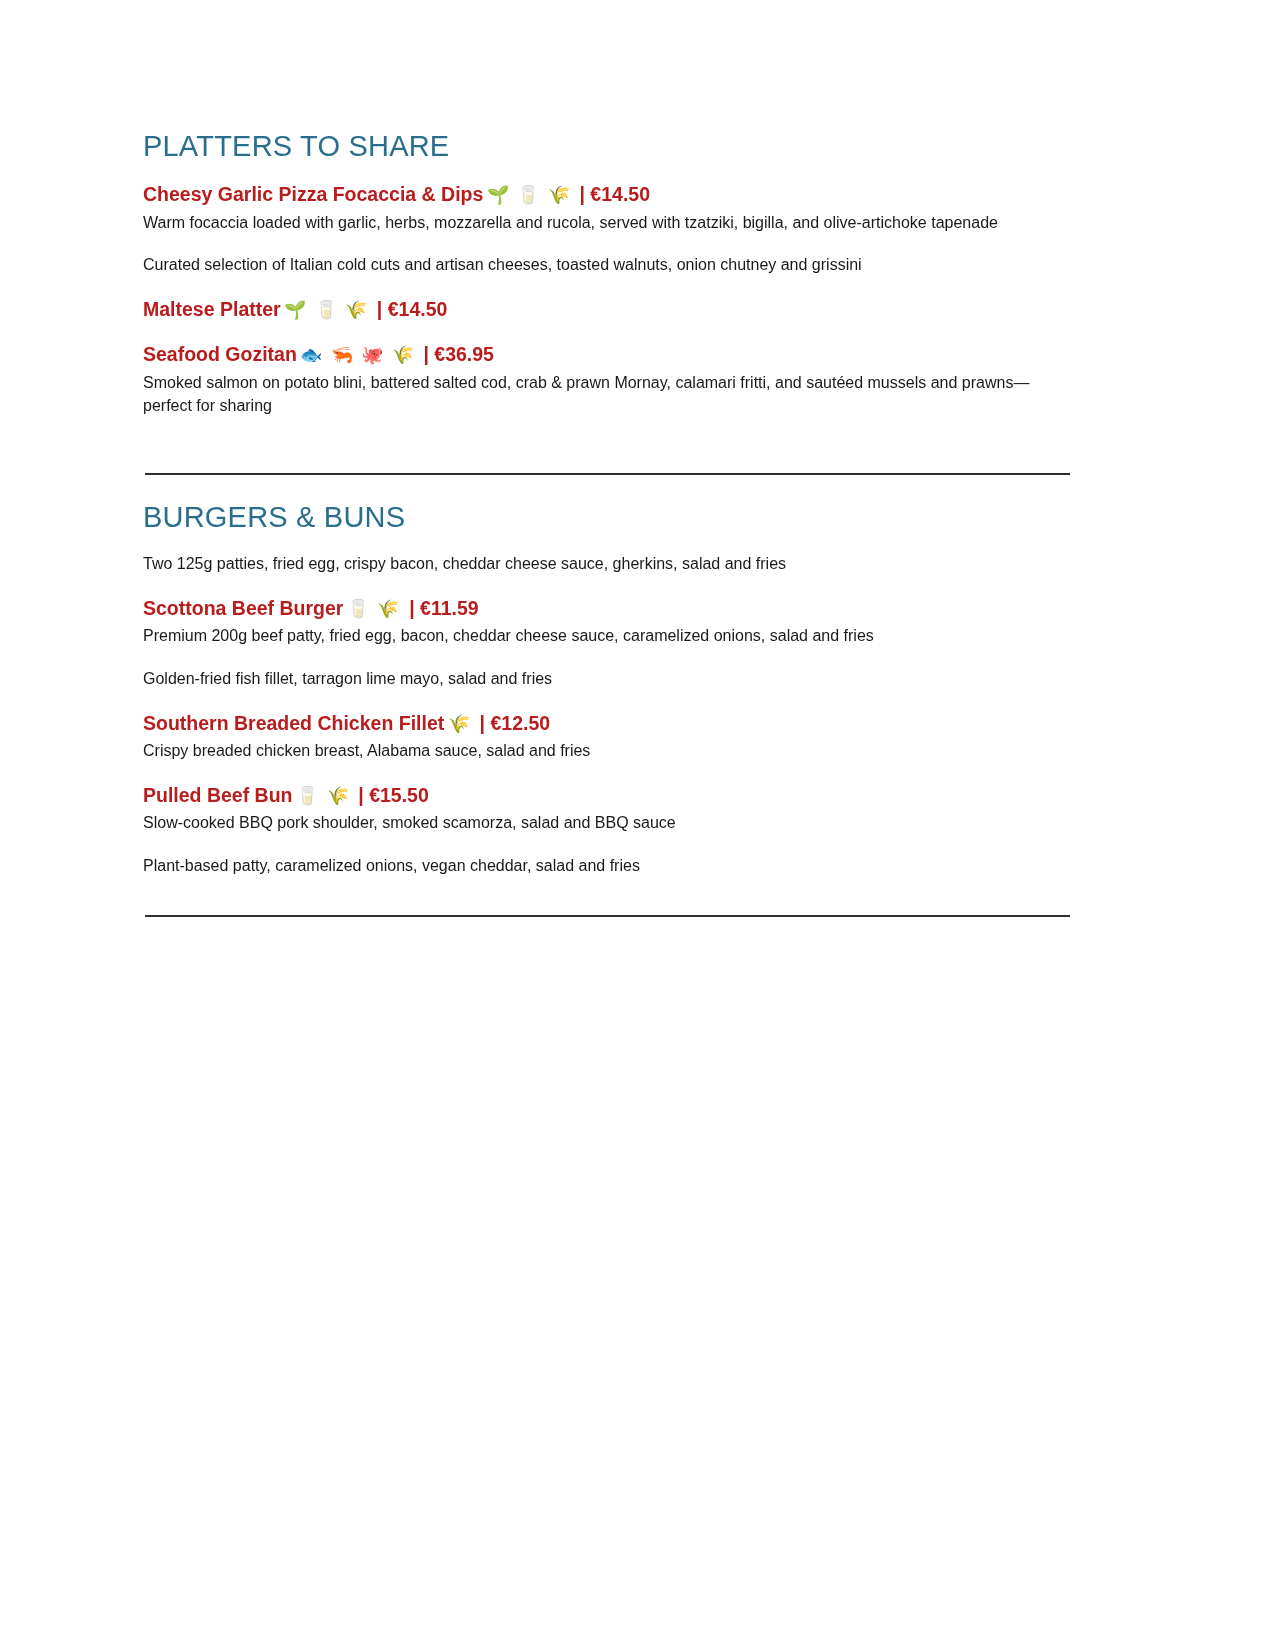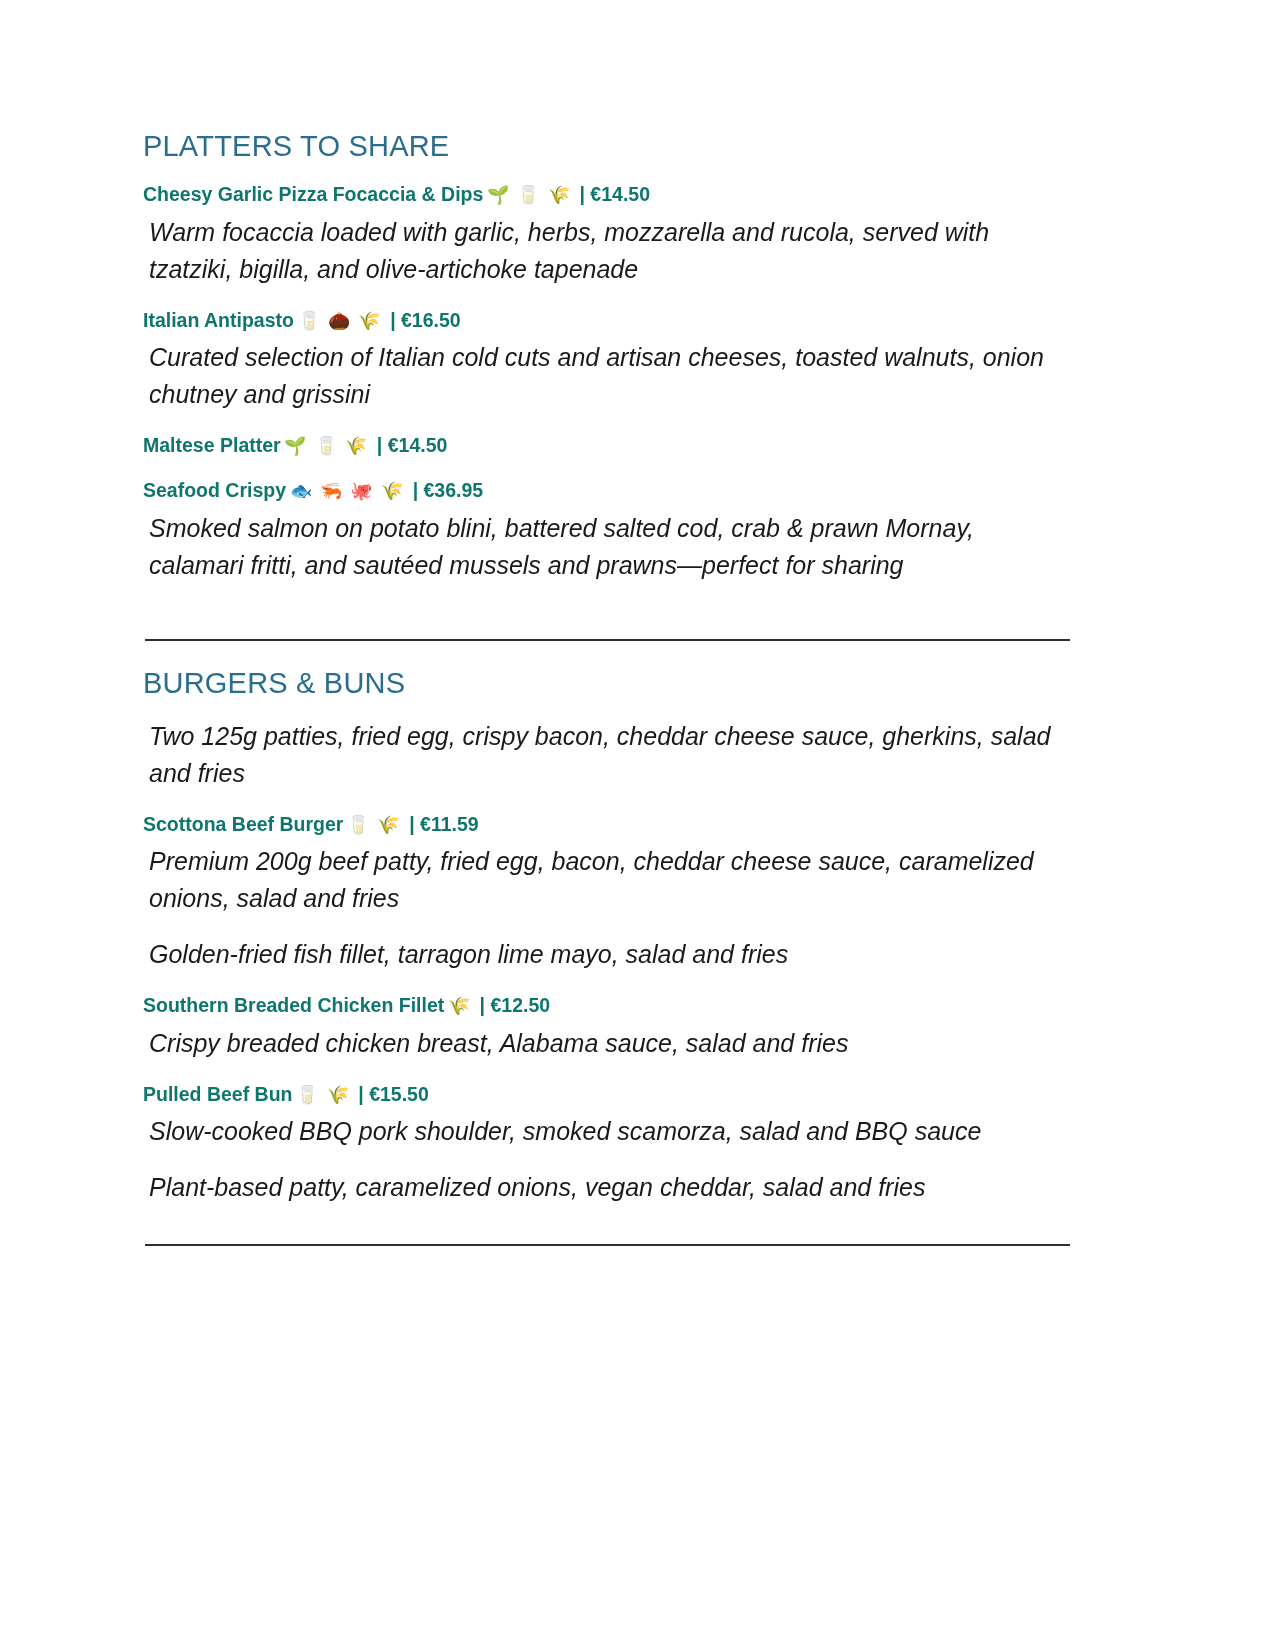--- a/index.html
+++ b/index.html
@@ -40,41 +40,40 @@
     margin-bottom: 0;
   }
   .item {
     margin-bottom: 19px;
   }
   .item-head {
     font-size: 19.5px;
     font-weight: bold;
     line-height: 1.35;
     margin: 0 0 3px 0;
-    color: #0f766e;
+    color: #b91c1c;
   }
   .item-head .icons {
     font-weight: normal;
     font-size: 18px;
     letter-spacing: 1.5px;
     padding-left: 4px;
     vertical-align: baseline;
   }
   .item-head .price {
     font-weight: bold;
     font-size: 19.5px;
     padding-left: 2px;
   }
   .item-desc {
-    font-size: 25px;
+    font-size: 16px;
     font-weight: 400;
     line-height: 1.48;
-    margin: 6px;
+    margin: 0;
     color: #1a1a1a;
-    font-style: italic;
   }
   .divider {
     border: none;
     border-top: 2.5px solid #2f2f2f;
     margin: 30px 0 26px 2px;
     width: 100%;
   }
   .divider.bottom {
     margin-top: 38px;
     margin-bottom: 0;
@@ -92,37 +91,33 @@
 
       <div class="item">
         <p class="item-head">
           <span>Cheesy Garlic Pizza Focaccia &amp; Dips</span><span class="icons">🌱 🥛 🌾</span>
           <span class="price">| €14.50</span>
         </p>
         <p class="item-desc">Warm focaccia loaded with garlic, herbs, mozzarella and rucola, served with tzatziki, bigilla, and olive-artichoke tapenade</p>
       </div>
 
       <div class="item">
-        <p class="item-head">
-          <span>Italian Antipasto</span><span class="icons">🥛 🌰 🌾</span>
-          <span class="price">| €16.50</span>
-        </p>
         <p class="item-desc">Curated selection of Italian cold cuts and artisan cheeses, toasted walnuts, onion chutney and grissini</p>
       </div>
 
       <div class="item">
         <p class="item-head">
           <span>Maltese Platter</span><span class="icons">🌱 🥛 🌾</span>
           <span class="price">| €14.50</span>
         </p>
       </div>
 
       <div class="item">
         <p class="item-head">
-          <span>Seafood Crispy</span><span class="icons">🐟 🦐 🐙 🌾</span>
+          <span>Seafood Gozitan</span><span class="icons">🐟 🦐 🐙 🌾</span>
           <span class="price">| €36.95</span>
         </p>
         <p class="item-desc">Smoked salmon on potato blini, battered salted cod, crab &amp; prawn Mornay, calamari fritti, and sautéed mussels and prawns—perfect for sharing</p>
       </div>
     </div>
 
     <div class="sep-wrap">
       <hr class="divider">
     </div>
 

